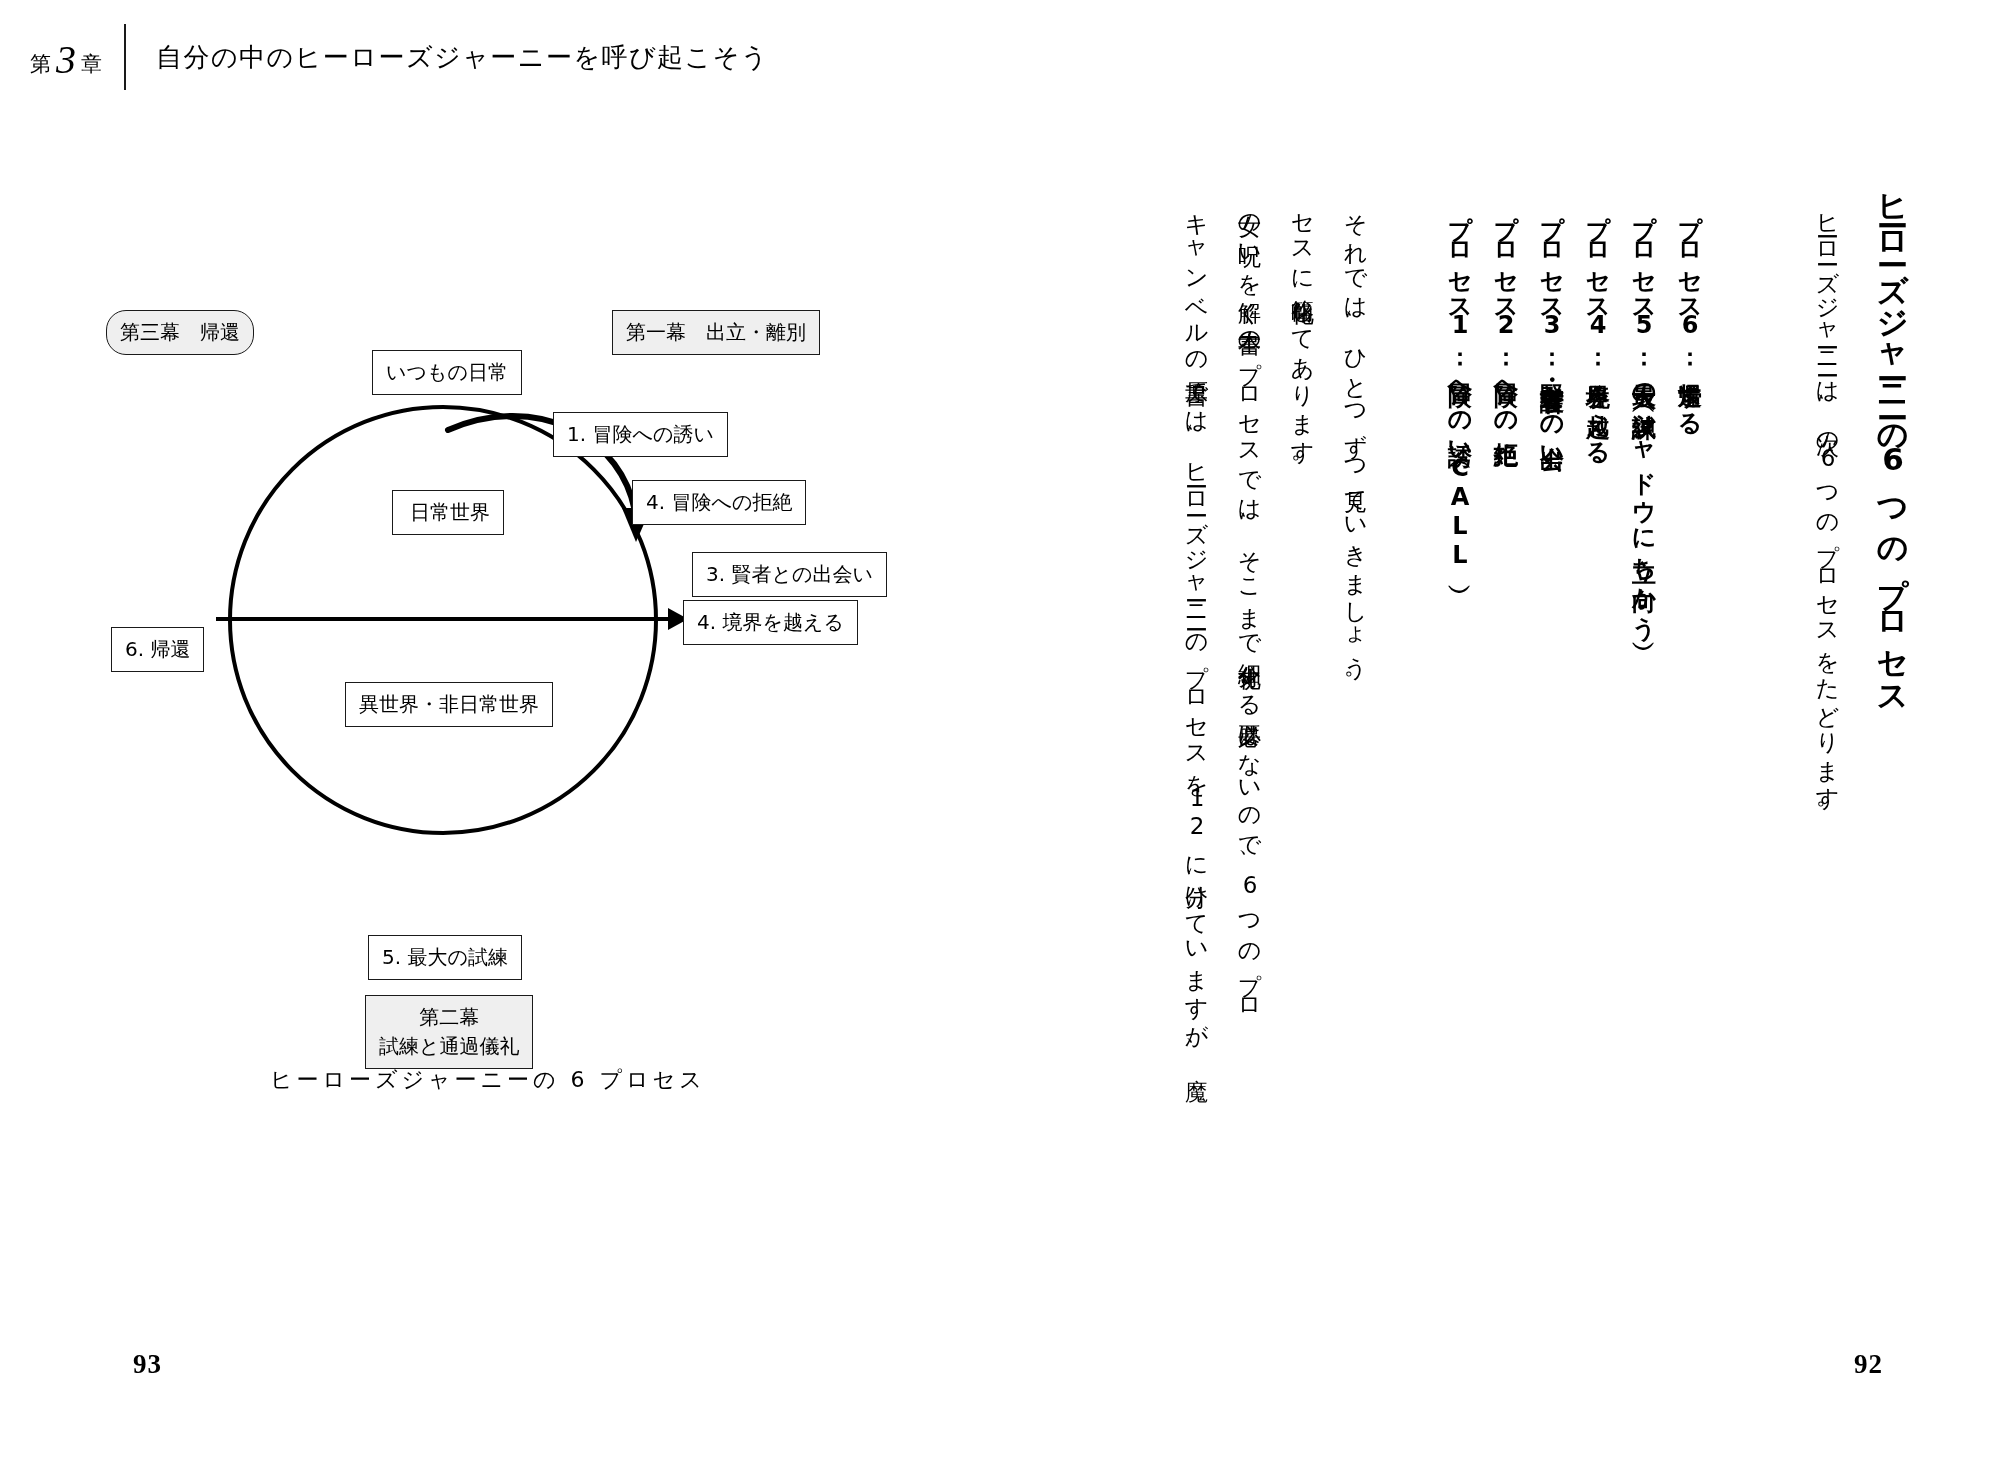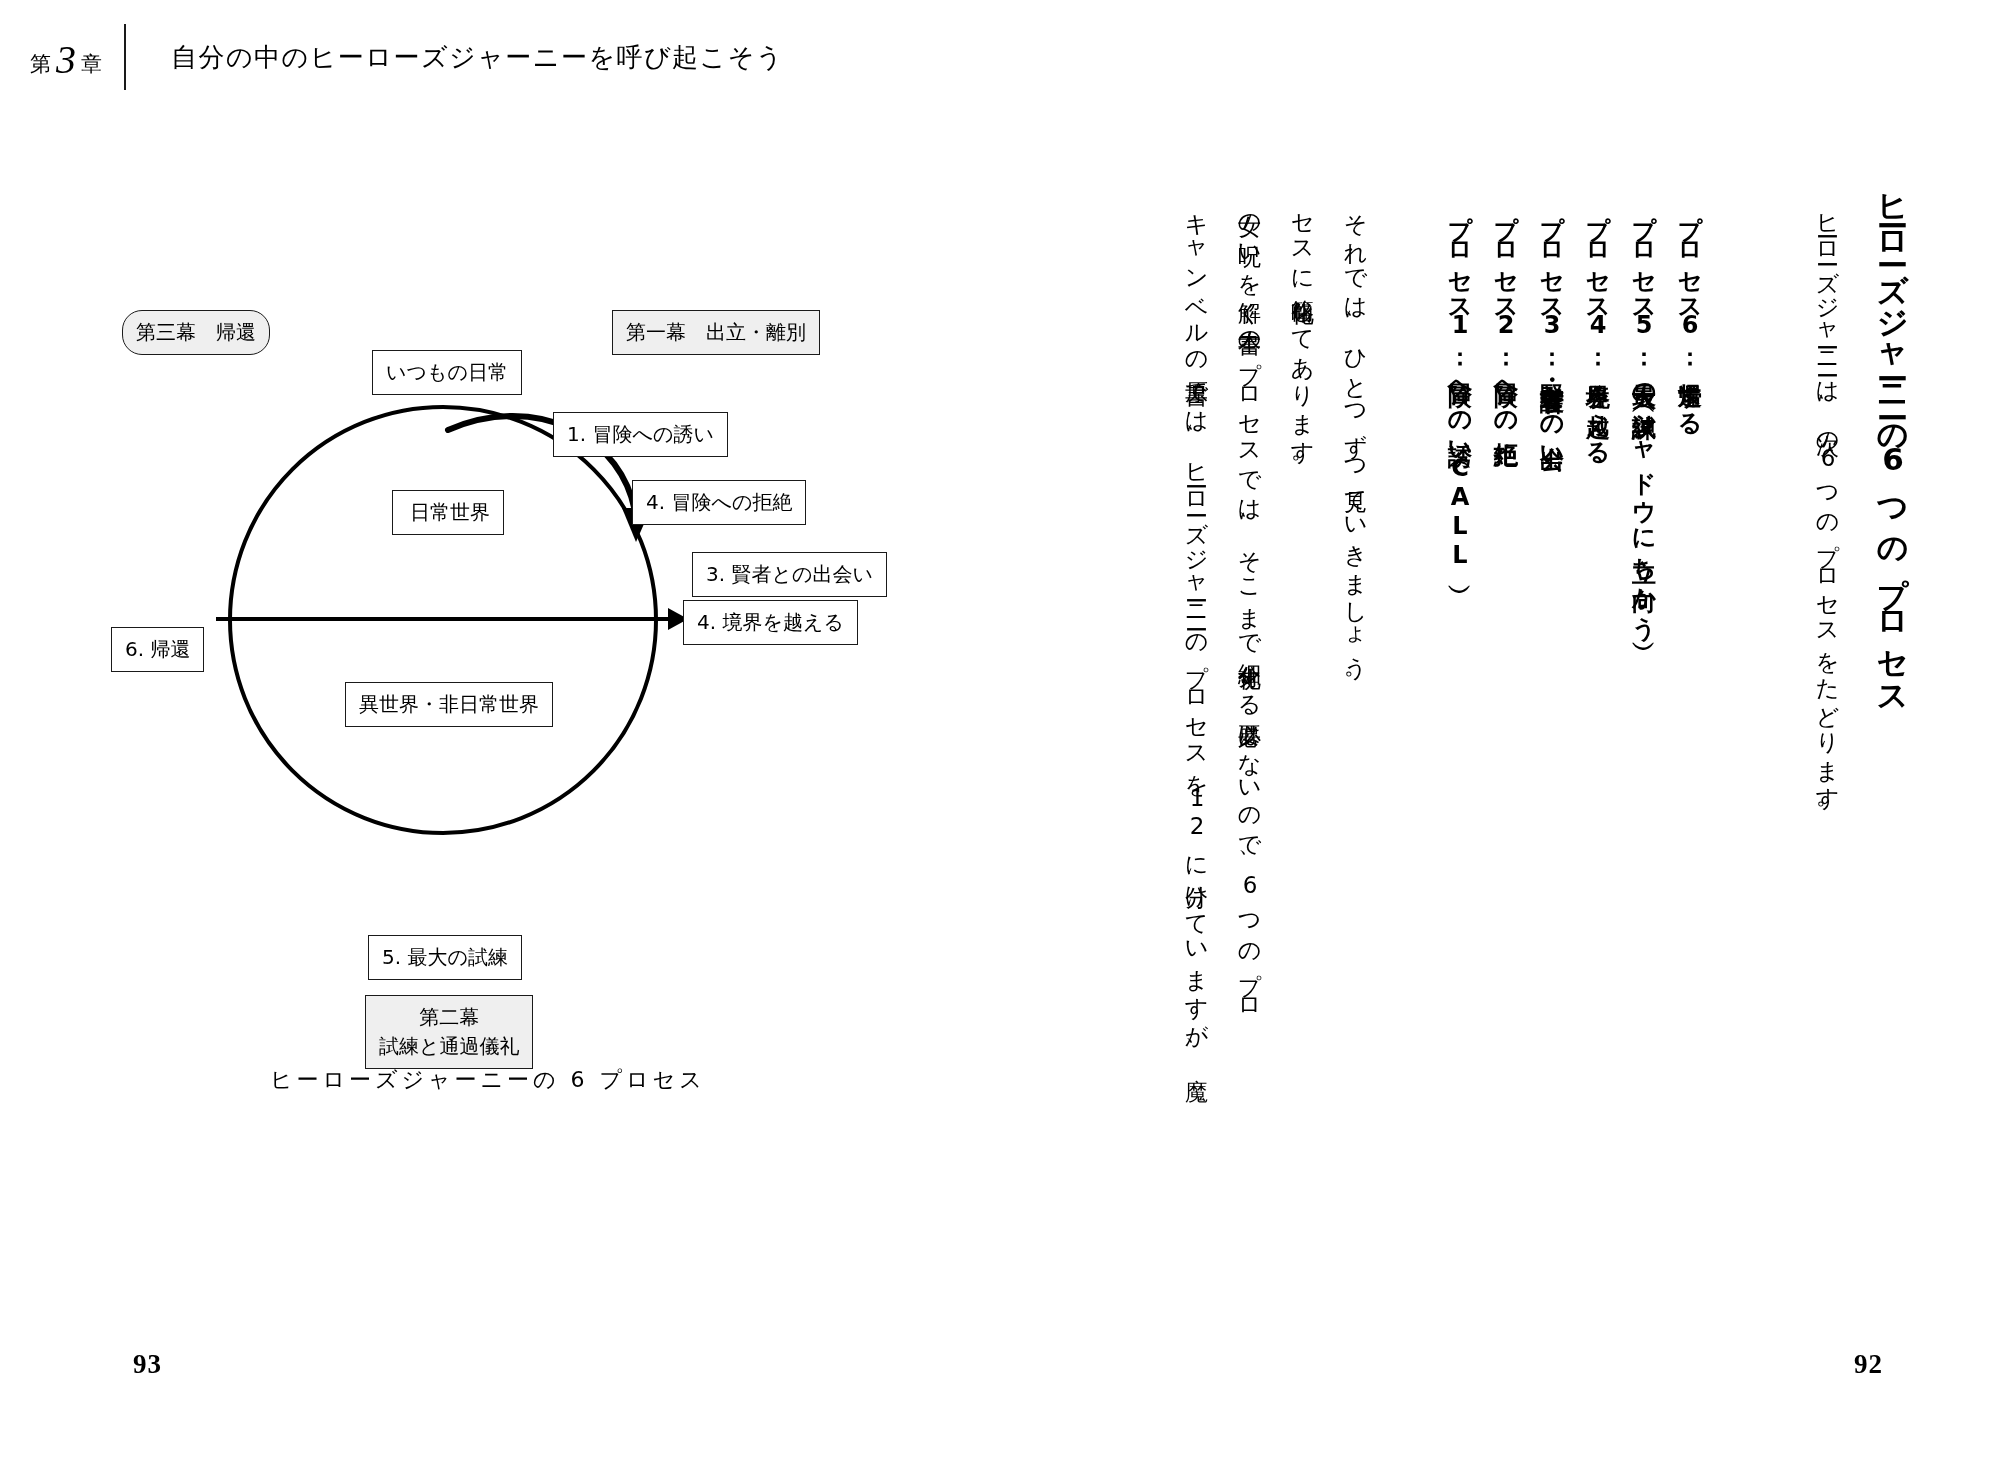--- a/index.html
+++ b/index.html
@@ -53,21 +53,20 @@
   .header-rule {
     width: 2px;
     height: 66px;
     background: #1a1a1a;
     margin-right: 30px;
   }
   .header-title {
     font-size: 26px;
     letter-spacing: 1.5px;
     white-space: nowrap;
-    margin-left: 15px;
   }
 
   
   .folio {
     position: absolute;
     bottom: 100px;
     font-size: 27px;
     letter-spacing: 1px;
     font-weight: bold;
   }
@@ -218,21 +217,21 @@
   <div class="figure">
 
     <div class="circle"></div>
     <div class="hline"></div>
 
     <svg class="arc-arrow" viewBox="0 0 230 200">
       <path d="M8,40 C95,2 185,45 196,128" fill="none" stroke="#000" stroke-width="6" stroke-linecap="round"></path>
       <polygon points="196,152 182,118 211,118" fill="#000"></polygon>
     </svg>
 
-    <div class="box shaded" style="left:122px; top:-20px;border-radius:20px;">第三幕　帰還</div>
+    <div class="box shaded" style="left:106px; top:-20px;border-radius:20px;">第三幕　帰還</div>
     <div class="box shaded" style="left:612px; top:-20px;">第一幕　出立・離別</div>
 
     <div class="box" style="left:372px; top:20px;">いつもの日常</div>
     <div class="box" style="left:553px; top:82px;">1. 冒険への誘い</div>
     <div class="box" style="left:632px; top:150px;">4. 冒険への拒絶</div>
     <div class="box" style="left:692px; top:222px;">3. 賢者との出会い</div>
     <div class="box" style="left:683px; top:270px;">4. 境界を越える</div>
     <div class="box" style="left:111px; top:270px;margin-top:27px;">6. 帰還</div>
     <div class="box" style="left:368px; top:605px;">5. 最大の試練</div>
 

